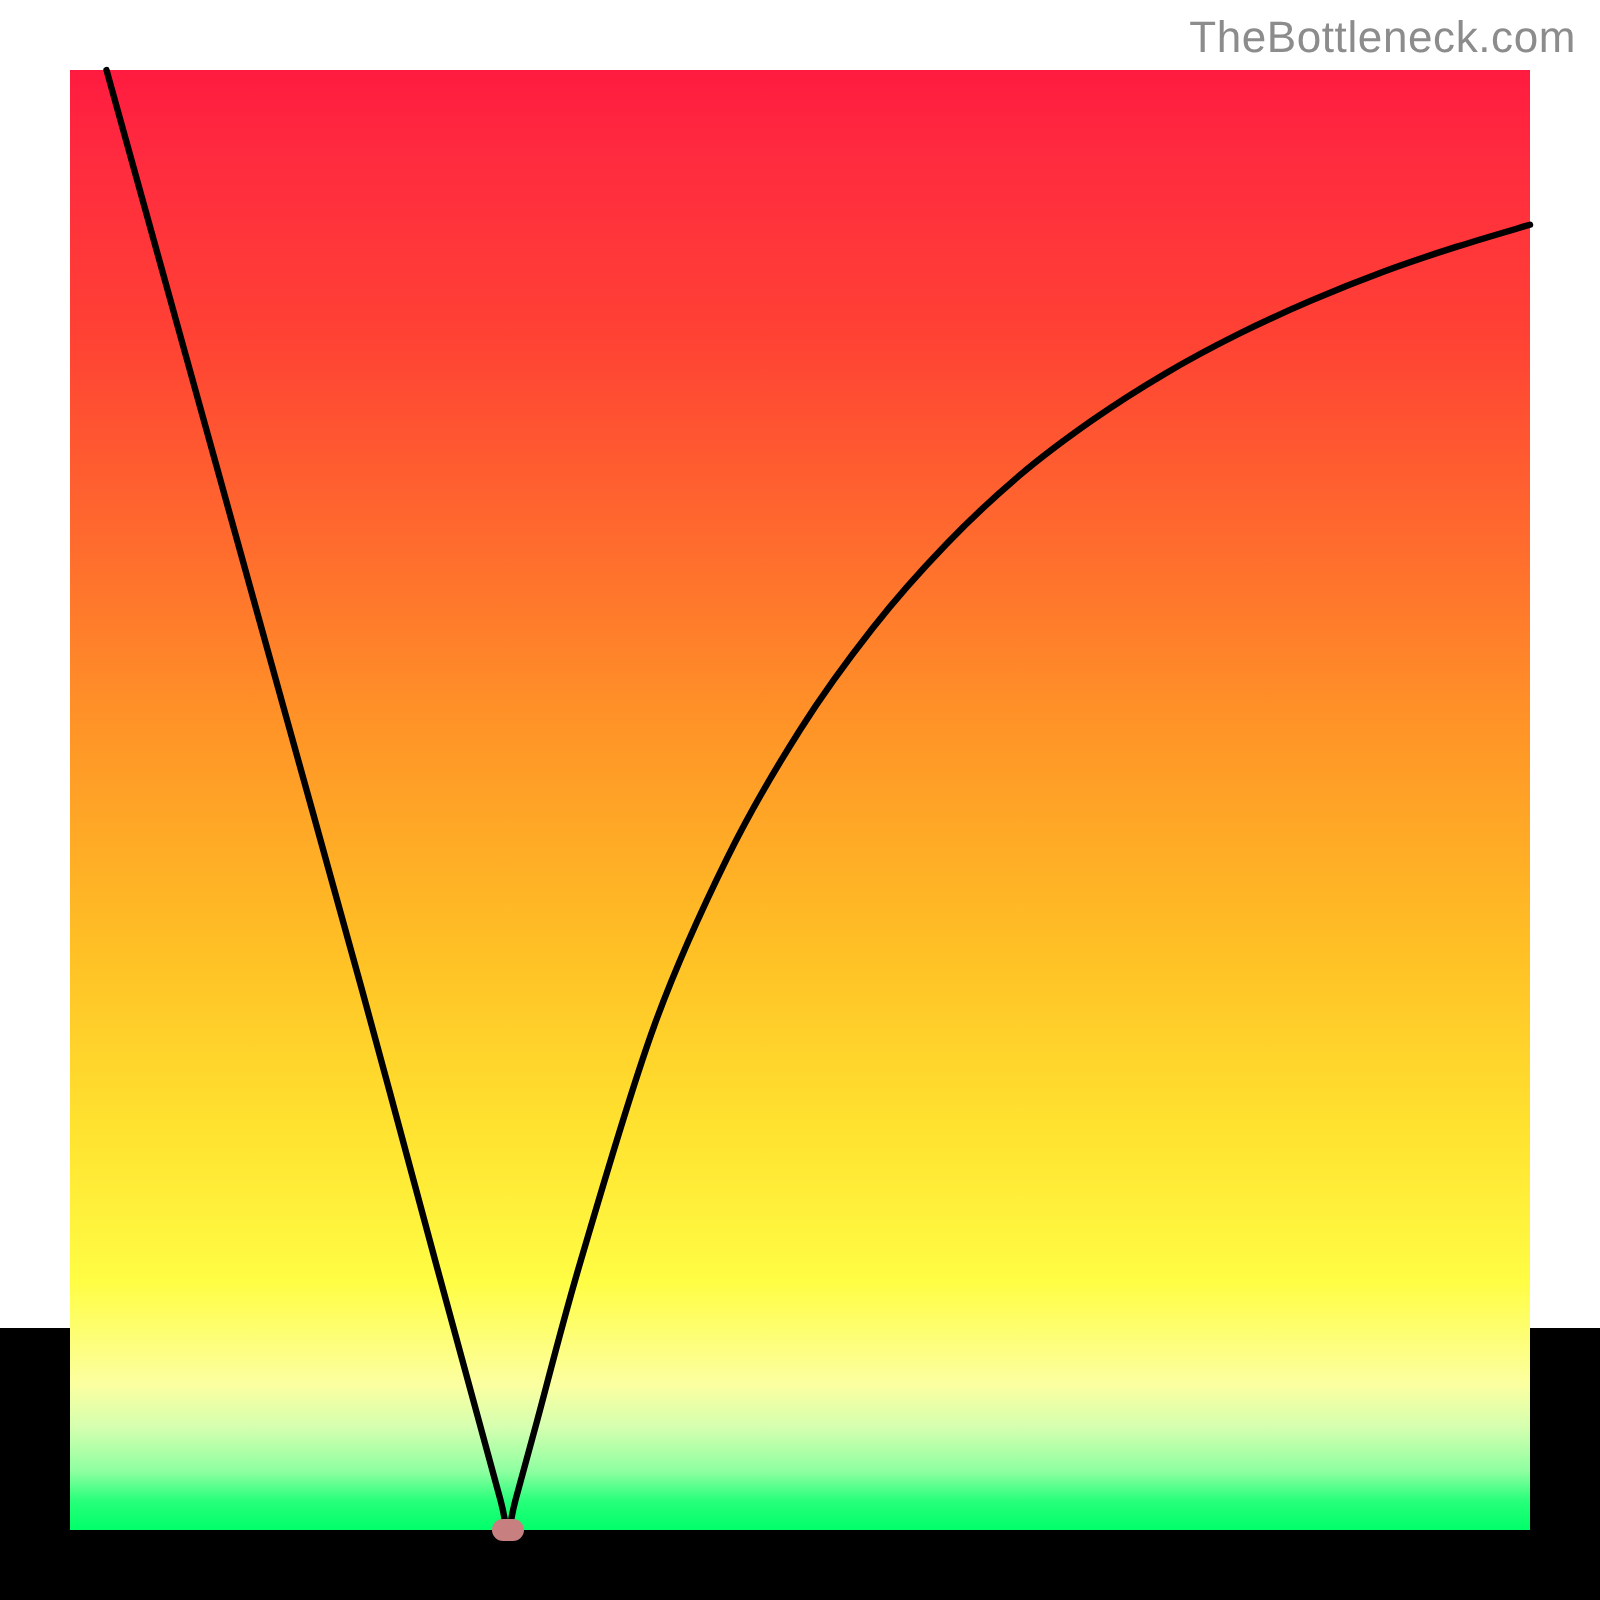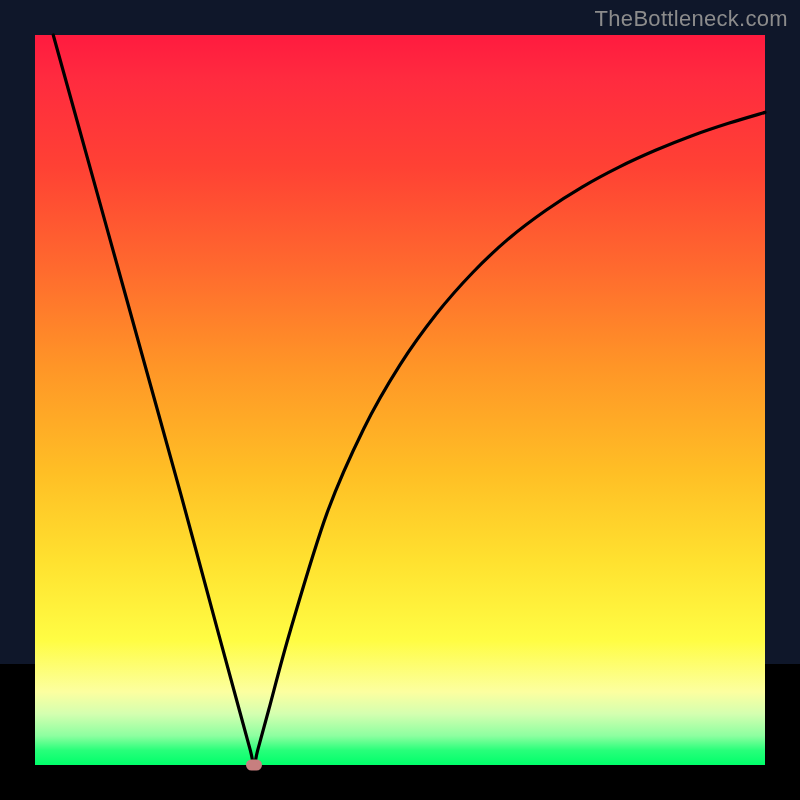--- a/index.html
+++ b/index.html
@@ -8,21 +8,21 @@
     width: 800px;
     height: 800px;
     background: #000;
     overflow: hidden;
     font-family: Arial, Helvetica, sans-serif;
   }
   .frame {
     position: relative;
     width: 800px;
     height: 664px;
-    background: #0f172a;
+    background: #ffffff;
   }
   .plot-area {
     position: absolute;
     left: 35px;
     top: 35px;
     width: 730px;
     height: 730px;
     background: linear-gradient(to bottom,
       #ff1b3f 0%,
       #ff2b3f 6%,

